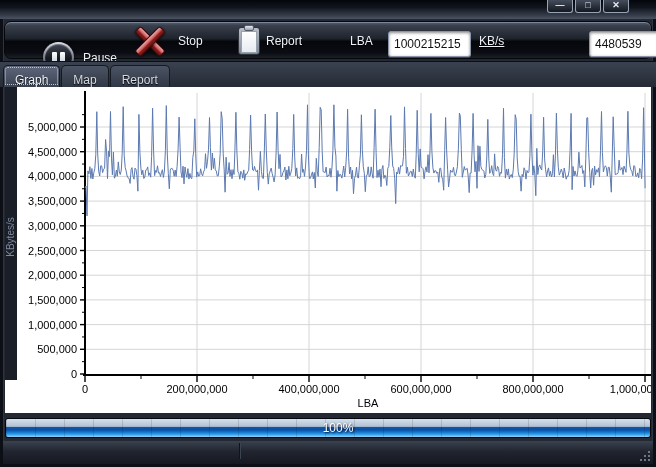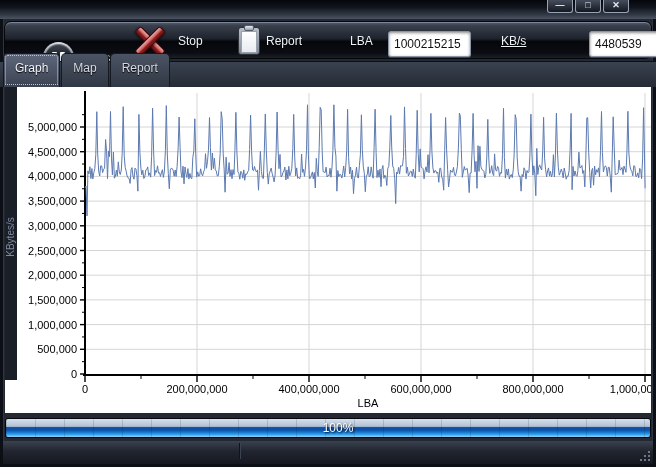--- a/index.html
+++ b/index.html
@@ -53,21 +53,21 @@
 
   .tb-input{ position:absolute; top:9px; height:20px; background:#fff; border:1px solid #8a94a6;
     border-radius:3px; font-size:12px; color:#101010; padding:12px 5px;
     font-family:"Liberation Sans",sans-serif;
     box-shadow: inset 0 1px 3px rgba(0,0,0,.45), 0 1px 0 rgba(130,145,170,.35); }
 
   
   .tabbar{ position:absolute; top:61px; left:0; right:0; height:26px;
     background:linear-gradient(180deg,#3a4250,#262b35); border-top:1px solid #0c0f15;
     display:flex; align-items:flex-end; padding-left:3px; gap:1px; }
-  .tab{ height:34px; padding:4px 11px; font-size:12px; color:#d4d9e1; line-height:21px;
+  .tab{ height:22px; padding:4px 11px; font-size:12px; color:#d4d9e1; line-height:21px;
     background:linear-gradient(180deg,#4b5464,#313845); border:1px solid #151921; border-bottom:none;
     border-radius:5px 5px 0 0; text-shadow:0 1px 1px #000; cursor:default; }
   .tab.active{ background:linear-gradient(180deg,#5e677b,#3b4352); color:#f0f3f8;
     outline:1px dotted #cfc1a5; outline-offset:-3px; }
 
   
   .chart-panel{ position:absolute; top:87px; left:5px; width:646px; height:326px; background:#fff; overflow:hidden; }
 
   
   .progressbar{ position:absolute; top:418px; left:5px; width:646px; height:20px;
@@ -124,21 +124,21 @@
       <div class="clipboard-icon">
         <div class="clip-paper"></div>
           <div class="clip-top"></div>
       </div>
       <span class="tb-label" style="left:261px;">Report</span>
     </div>
 
     <span class="tb-label" style="left:345px;">LBA</span>
     <input class="tb-input" style="left: 383px; width: 83px;" value="1000215215">
 
-    <span class="tb-label" style="left:496px;text-decoration:underline;">KB/s</span>
+    <span class="tb-label" style="left:474px;text-decoration:underline;">KB/s</span>
     <input class="tb-input" style="left: 536px; width: 80px; margin-left: 48px;" value="4480539">
   </div>
 
   <div class="tabbar">
     <div class="tab active">Graph</div>
     <div class="tab">Map</div>
     <div class="tab">Report</div>
   </div>
 
   <div class="chart-panel">

